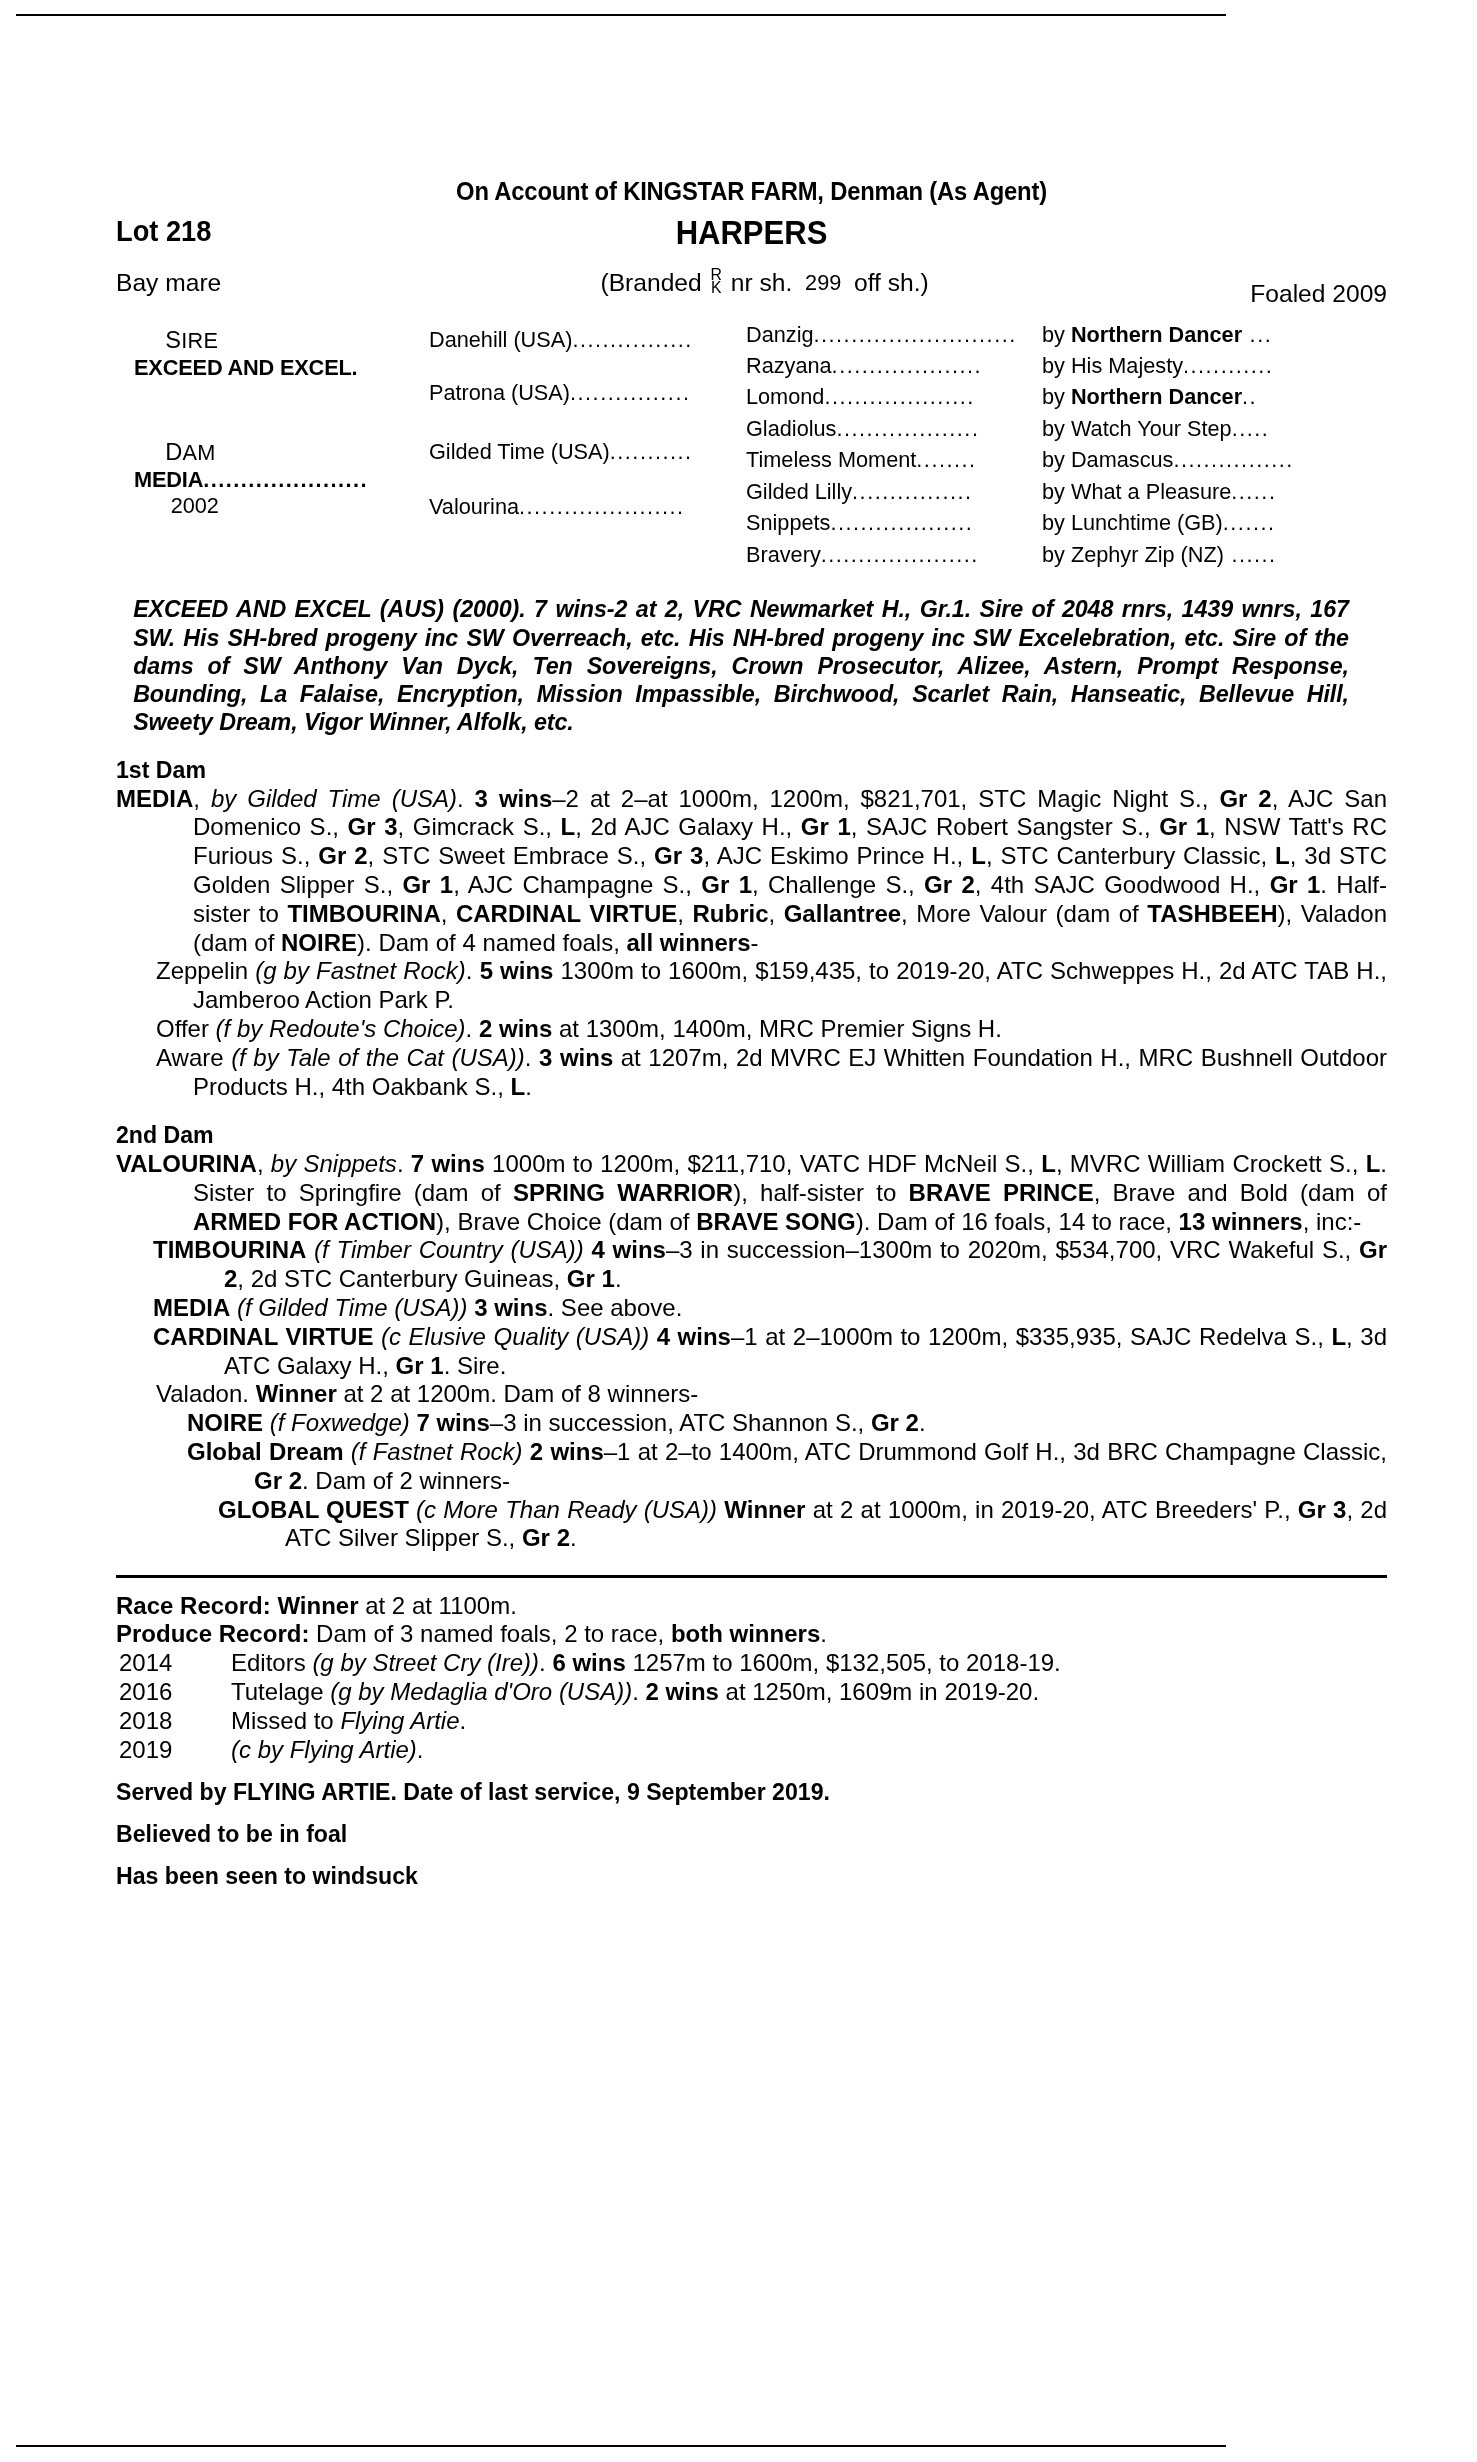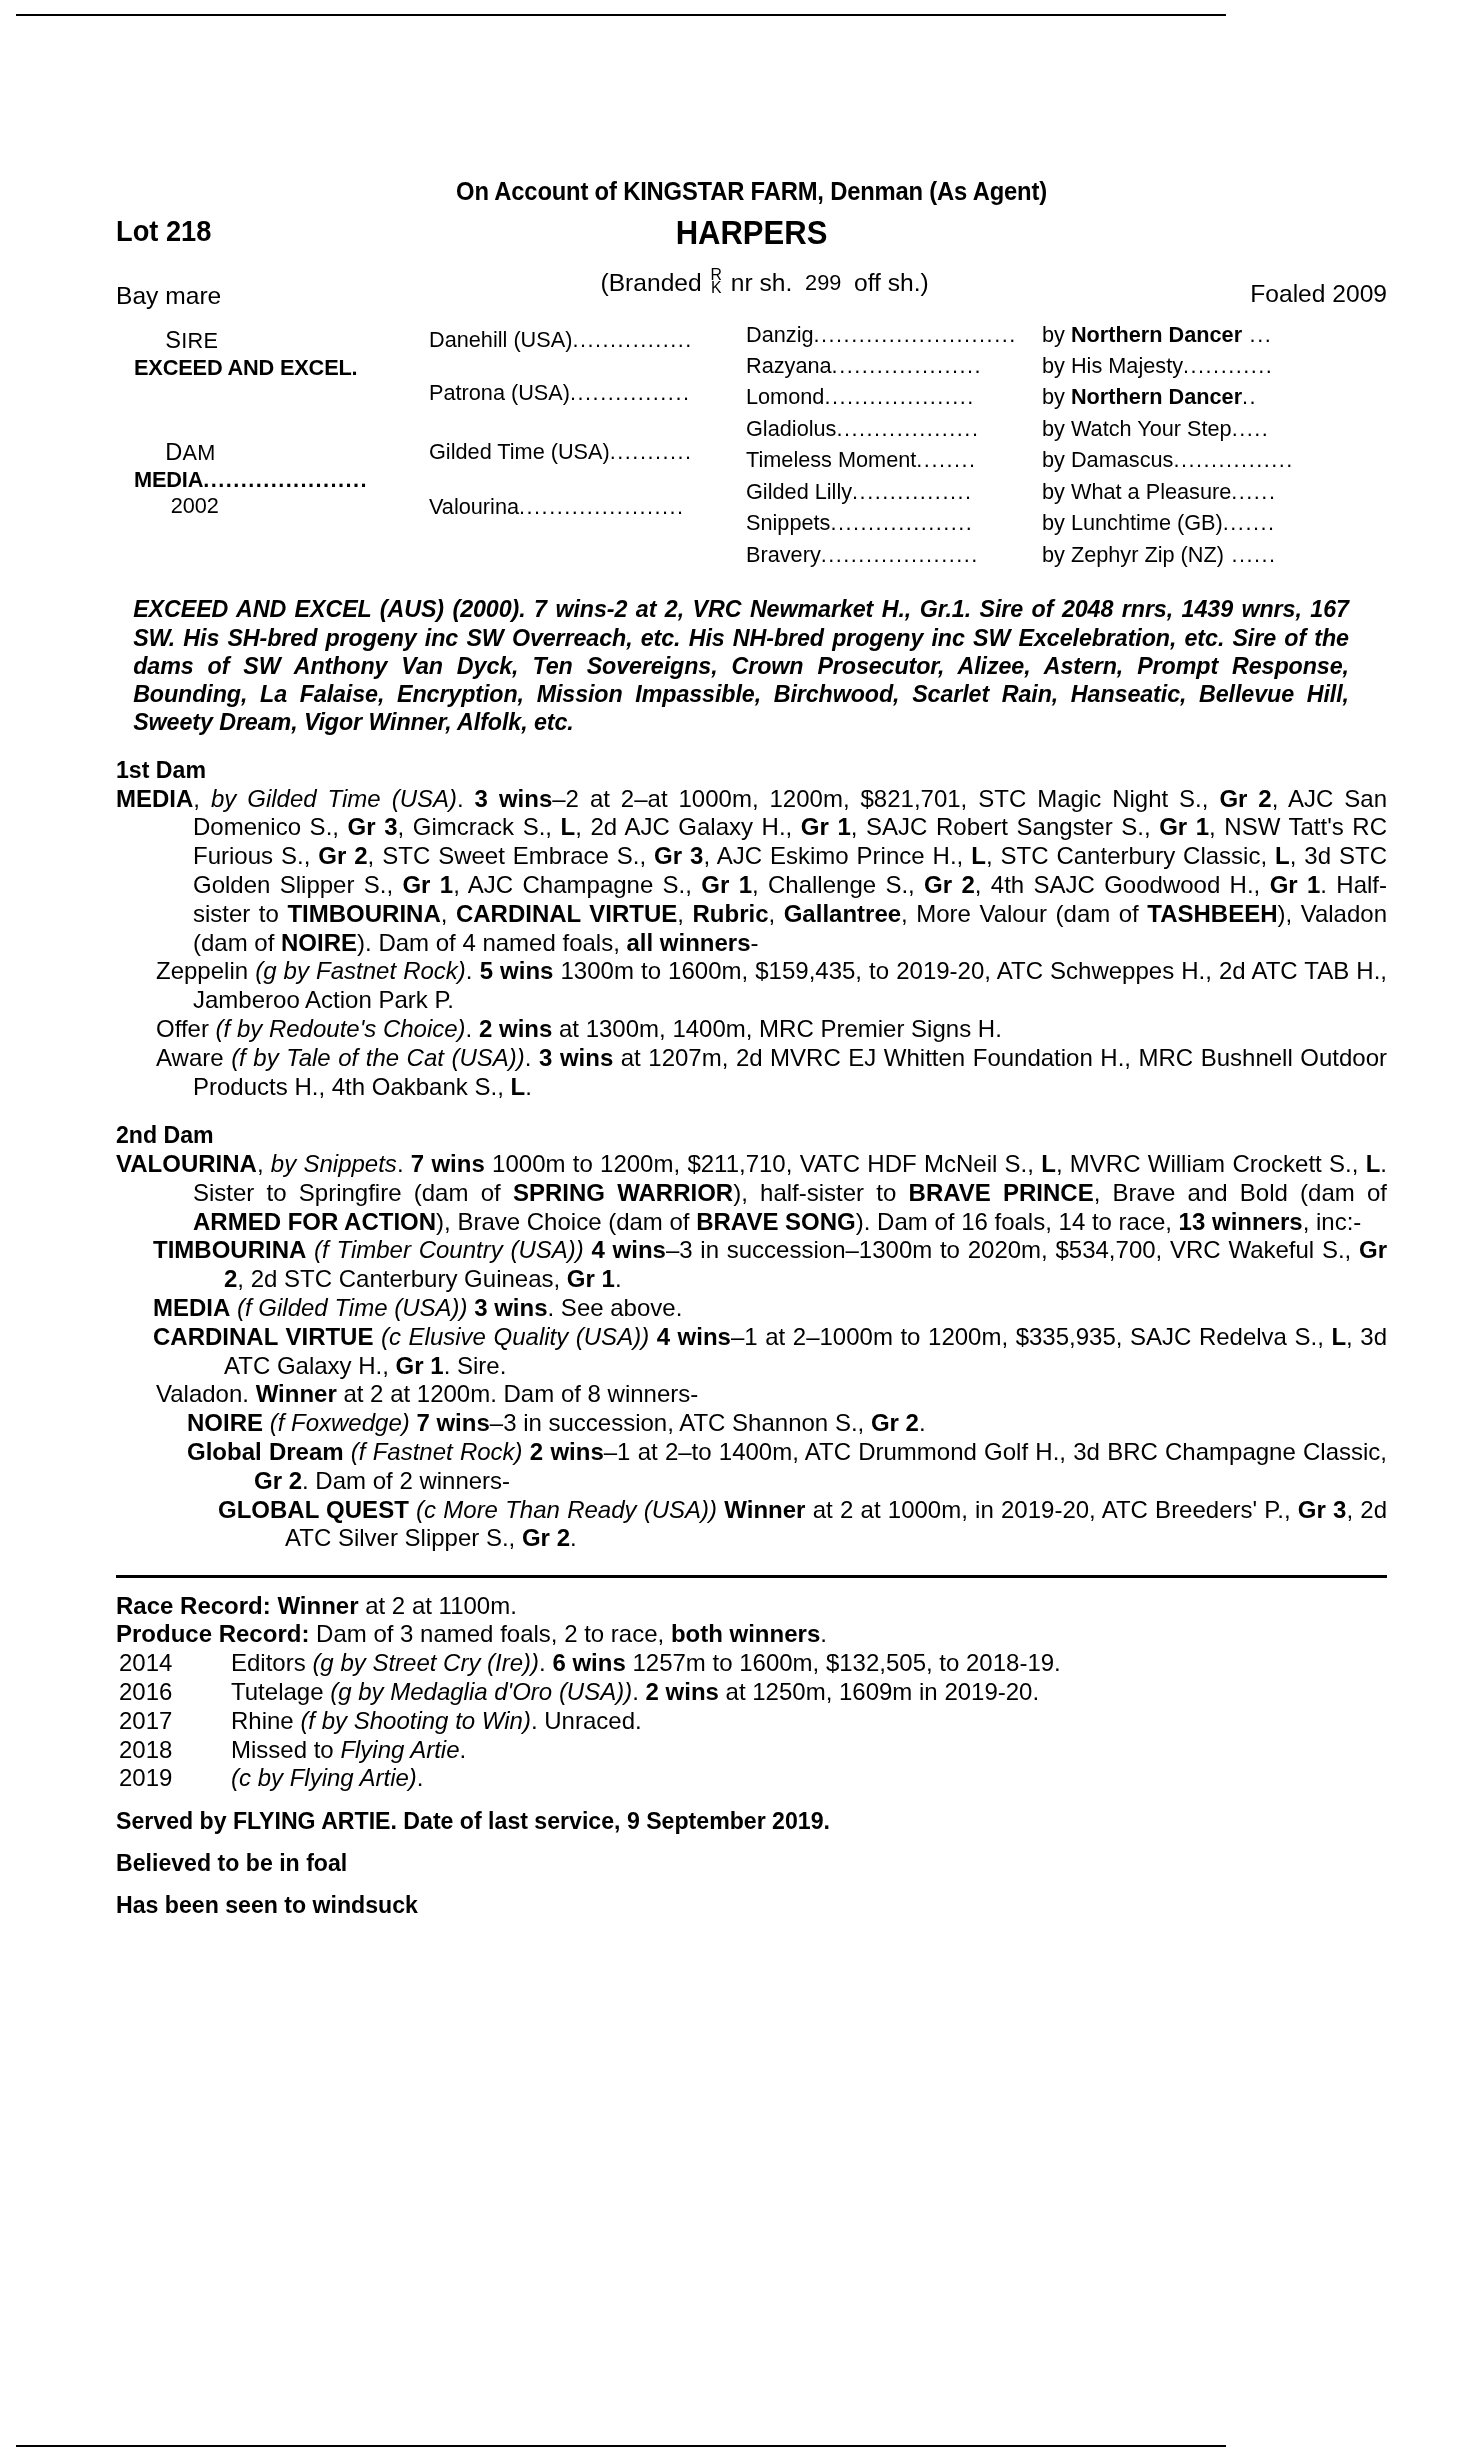--- a/index.html
+++ b/index.html
@@ -69,21 +69,21 @@
     font-size: 33px;
     letter-spacing: 0px;
     transform: scaleX(0.94);
   }
   .desc-row {
     position: relative;
     height: 45px;
     margin-top: 5.9px;
     font-size: 24.6px;
   }
-  .desc-left { position: absolute; left: 0; top: 19px; }
+  .desc-left { position: absolute; left: 0; top: 6px; }
   .desc-right { position: absolute; right: 0; top: 17px; }
   .brand-group {
     position: absolute;
     left: 50%;
     top: 5.9px;
     transform: translateX(-46%);
     white-space: nowrap;
   }
   .brandmark {
     display: inline-flex;
@@ -313,21 +313,20 @@
     <div class="para hang4"><b>GLOBAL QUEST</b> <i>(c More Than Ready (USA))</i> <b>Winner</b> at 2 at 1000m, in 2019-20, ATC Breeders' P., <b>Gr 3</b>, 2d ATC Silver Slipper S., <b>Gr 2</b>.</div>
 
     <div class="divider"></div>
 
     <div class="rr">
       <div class="rr-line"><b>Race Record: Winner</b> at 2 at 1100m.</div>
       <div class="rr-line"><b>Produce Record:</b> Dam of 3 named foals, 2 to race, <b>both winners</b>.</div>
 
       <div class="prod-line"><span class="year-col">2014</span><span>Editors <i>(g by Street Cry (Ire))</i>. <b>6 wins</b> 1257m to 1600m, $132,505, to 2018-19.</span></div>
       <div class="prod-line"><span class="year-col">2016</span><span>Tutelage <i>(g by Medaglia d'Oro (USA))</i>. <b>2 wins</b> at 1250m, 1609m in 2019-20.</span></div>
-      <div class="prod-line"><span class="year-col">2017</span><span>Rhine <i>(f by Shooting to Win)</i>. Unraced.</span></div>
       <div class="prod-line"><span class="year-col">2018</span><span>Missed to <i>Flying Artie</i>.</span></div>
       <div class="prod-line"><span class="year-col">2019</span><span><i>(c by Flying Artie)</i>.</span></div>
     </div>
 
     <div class="foot-bold">Served by FLYING ARTIE. Date of last service, 9 September 2019.</div>
     <div class="foot-bold">Believed to be in foal</div>
     <div class="foot-bold">Has been seen to windsuck</div>
 
   </div>
 </div>

